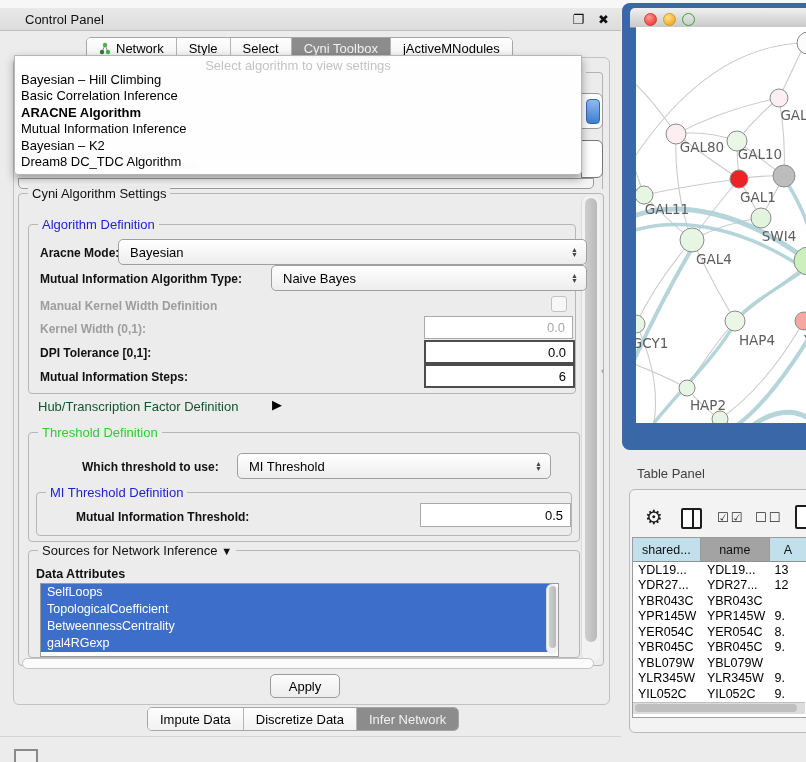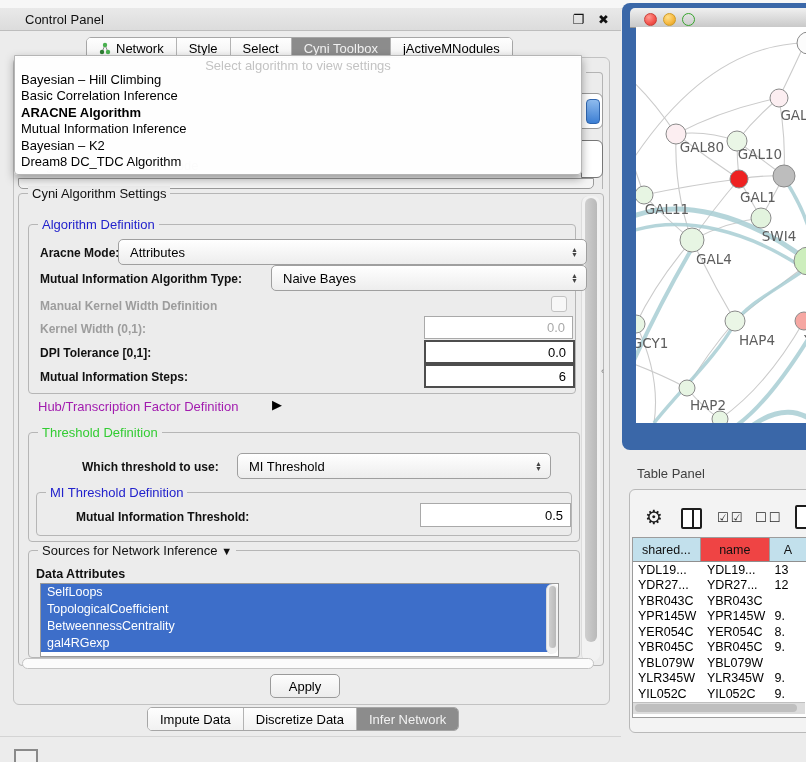--- a/index.html
+++ b/index.html
@@ -50,21 +50,21 @@
   
   .tp-title{font-size:13px;color:#404040;}
   .tp-panel{left:629px;top:489px;width:177px;height:242px;background:#f3f3f3;border:1px solid #b9b9b9;border-radius:6px 0 0 6px;}
   .gear{font-size:20px;color:#1c1c1c;line-height:20px;}
   .colicon{width:17px;height:17px;border:2px solid #1c1c1c;border-radius:2px;background:#fff;position:relative;}
   .colicon::after{content:"";position:absolute;left:50%;top:0;width:2px;height:100%;background:#1c1c1c;}
   .checkglyphs{font-size:13px;color:#2a2a2a;letter-spacing:2px;}
   .docicon{width:15px;height:20px;border:2px solid #1c1c1c;background:#fff;border-radius:2px;}
   .table{left:632px;top:537px;width:174px;height:179px;background:#fff;border:1px solid #9c9c9c;overflow:hidden;}
   .thead{display:flex;height:23px;border-bottom:1px solid #8f8f8f;}
-  .th{font-size:12.5px;color:#111;display:flex;align-items:center;justify-content:center;border-right:1px solid #9a9a9a;background:#ef4444;overflow:hidden;}
+  .th{font-size:12.5px;color:#111;display:flex;align-items:center;justify-content:center;border-right:1px solid #9a9a9a;background:#a3a3a3;overflow:hidden;}
   .th.hl{background:#c2e0ec;}
   .trow{display:flex;height:15.5px;}
   .td{font-size:12.5px;color:#000;padding-left:5px;overflow:hidden;white-space:nowrap;display:flex;align-items:center;}
 </style>
 </head>
 <body>
 
 <div class="screen">
 
   <div class="abs cp-topstrip"></div>
@@ -132,21 +132,21 @@
   <div class="abs vscroll-track" style="left:581px;top:196px;width:18px;height:465px;">
     <div class="abs vscroll-thumb" style="left:3px;top:2px;width:12px;height:444px;"></div>
   </div>
 
   <div class="abs group" style="left:28px;top:224px;width:546px;height:168px;">
     <span class="gtitle" style="color:#2222cc;">Algorithm Definition</span>
   </div>
 
   <span class="abs lbl" style="left:40px;top:246px;">Aracne Mode:</span>
   <div class="abs combo" style="left:118px;top:239px;width:448px;height:24px;">
-    <span>Attributes</span>
+    <span>Bayesian</span>
     <span class="stepper">
         <span>▲</span>
         <span>▼</span>
       </span>
   </div>
 
   <span class="abs lbl" style="left:40px;top:272px;">Mutual Information Algorithm Type:</span>
   <div class="abs combo" style="left:271px;top:265px;width:295px;height:24px;">
     <span>Naive Bayes</span>
     <span class="stepper">
@@ -166,21 +166,21 @@
   <span class="abs lbl" style="left:40px;top:346px;">DPI Tolerance [0,1]:</span>
   <div class="abs field strong" style="left:424px;top:340px;width:140px;height:20px;">
     <span>0.0</span>
   </div>
 
   <span class="abs lbl" style="left:40px;top:370px;">Mutual Information Steps:</span>
   <div class="abs field strong" style="left:424px;top:364px;width:140px;height:20px;">
     <span>6</span>
   </div>
 
-  <span class="abs" style="left:38px;top:399px;font-size:13px;color:#a21caf;">Hub/Transcription Factor Definition</span>
+  <span class="abs" style="left:38px;top:399px;font-size:13px;color:#14532d;">Hub/Transcription Factor Definition</span>
   <span class="abs" style="left:272px;top:397px;font-size:13px;color:#000;">▶</span>
 
   <div class="abs group" style="left:28px;top:432px;width:550px;height:108px;">
     <span class="gtitle" style="color:#33cc33;">Threshold Definition</span>
   </div>
 
   <span class="abs lbl" style="left:82px;top:460px;">Which threshold to use:</span>
   <div class="abs combo" style="left:237px;top:453px;width:293px;height:24px;gap:28px;">
     <span>MI Threshold</span>
     <span class="stepper">

